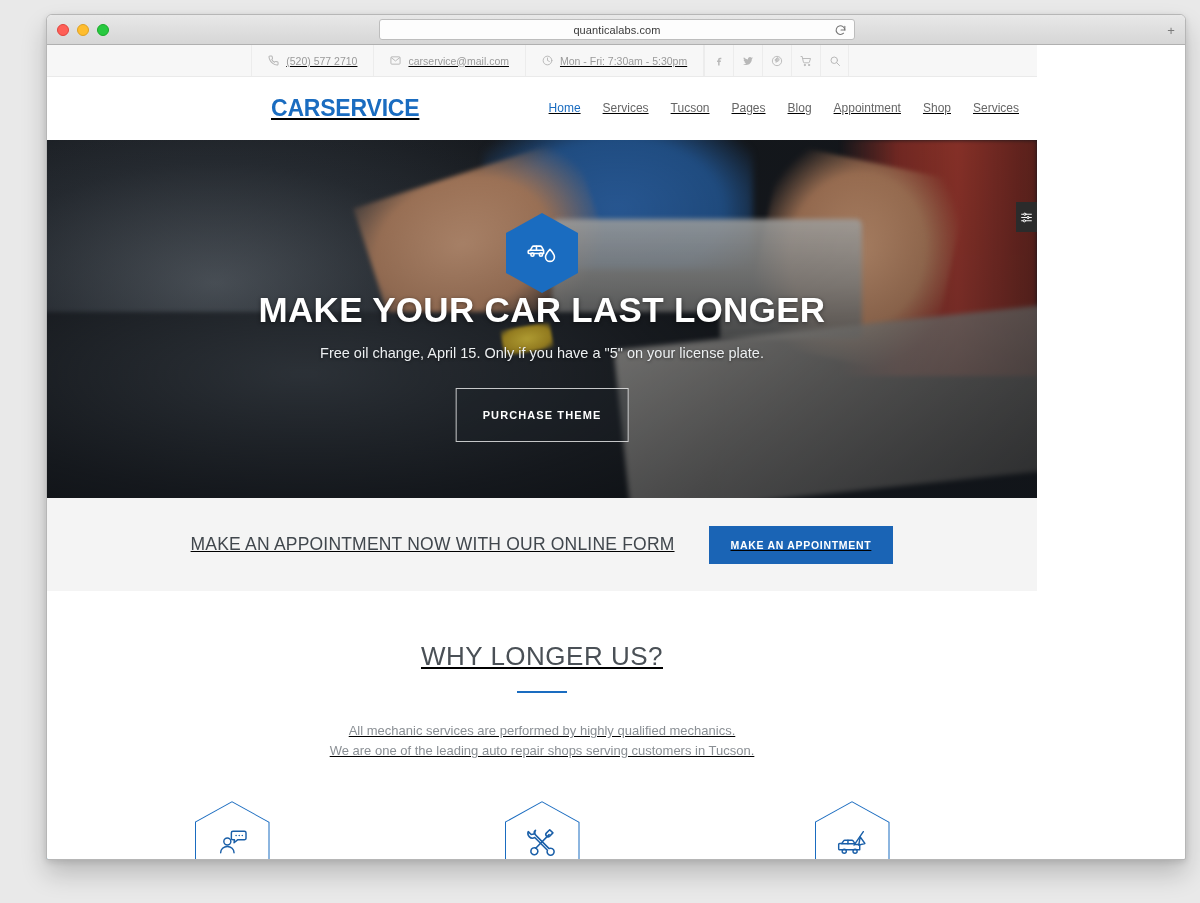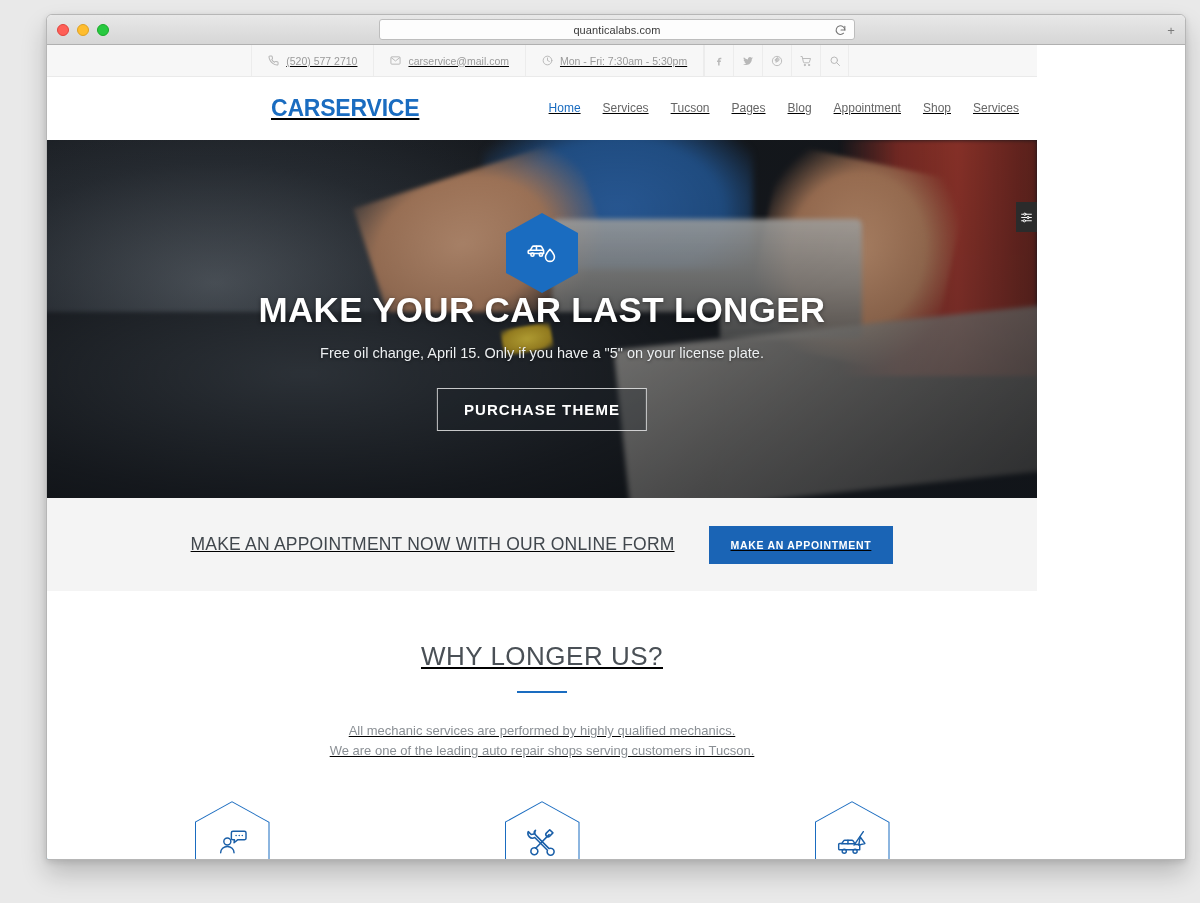--- a/index.html
+++ b/index.html
@@ -234,25 +234,25 @@
   .hero-sub {
     position: absolute; left: 0; right: 0; top: 205px;
     text-align: center;
     font-size: 14.5px;
     color: #eceff1;
     text-shadow: 0 1px 3px rgba(0,0,0,0.5);
   }
   .hero-btn {
     position: absolute; left: 50%; top: 248px;
     transform: translateX(-50%);
-    padding: 12px 26px;
+    padding: 20px 26px;
     border: 1px solid rgba(255,255,255,0.75);
     background: rgba(30,34,40,0.35);
     color: #fff;
-    font-size: 15px;
+    font-size: 11px;
     font-weight: bold;
     letter-spacing: 1.1px;
     cursor: pointer;
   }
 
   .side-widget {
     position: absolute; right: 0; top: 62px;
     width: 21px; height: 30px;
     background: #2b2b2b;
     display: flex; align-items: center; justify-content: center;

